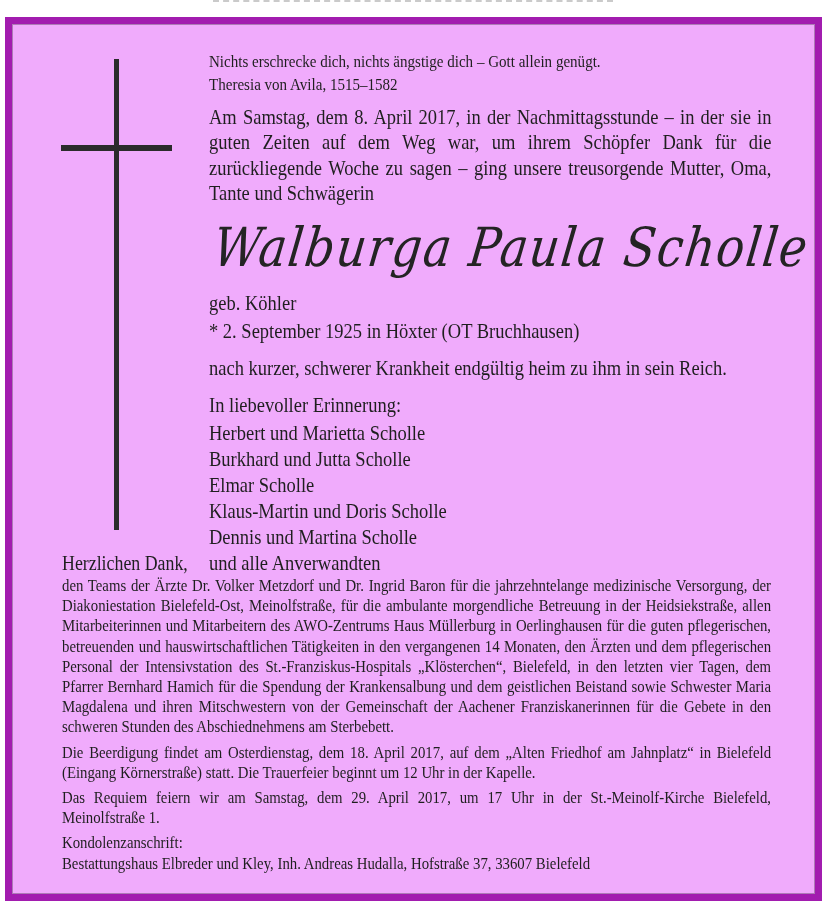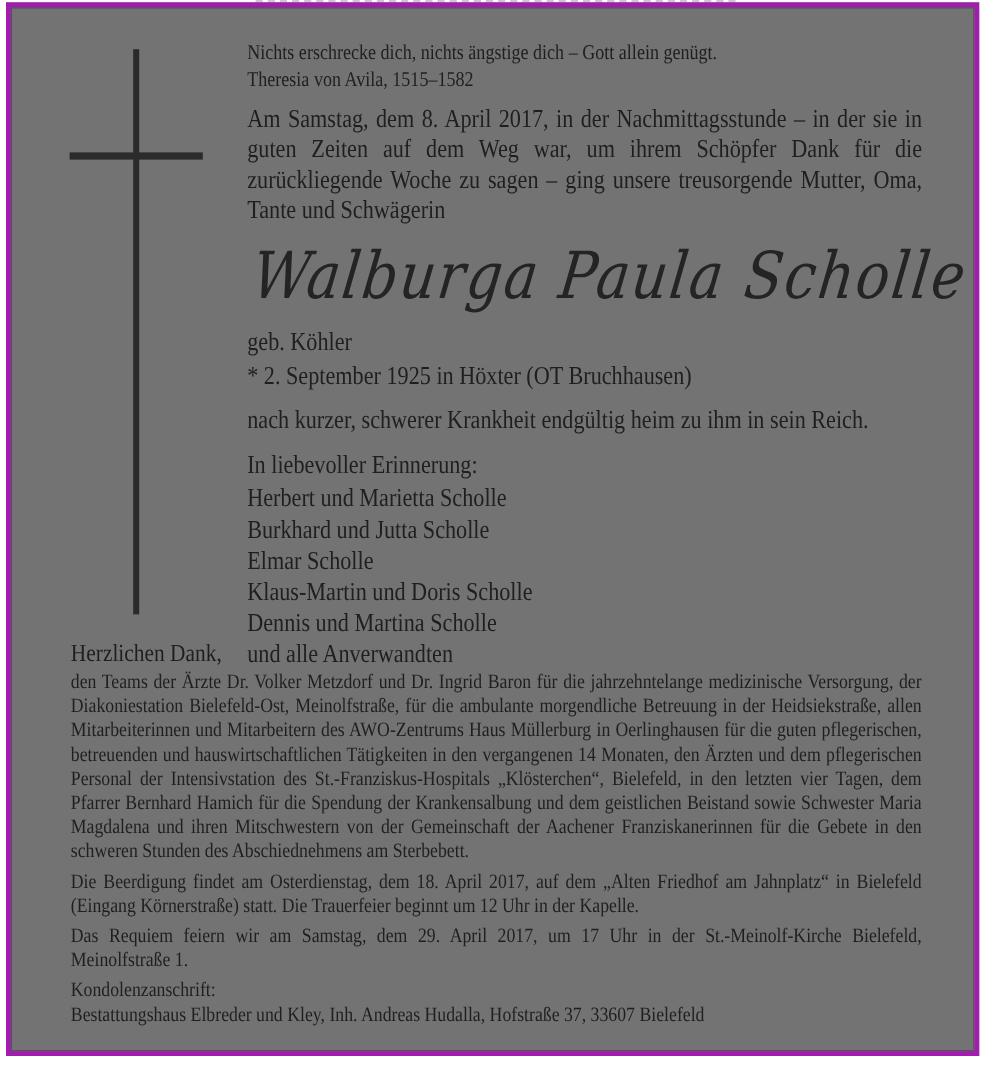--- a/index.html
+++ b/index.html
@@ -14,24 +14,24 @@
   }
   
   .crop-artifact {
     position: absolute;
     left: 213px; top: 0; width: 400px; height: 0;
     border-top: 2px dashed #b4b4b4;
     opacity: .7;
   }
   .frame {
     position: absolute;
-    left: 5px; top: 2px;
+    left: 5px; top: 17px;
     width: 803px; height: 870px;
-    border: 4px solid #a21caf;
-    background: #737373;
+    border: 7px solid #a21caf;
+    background: #f0abfc;
     box-shadow: inset 0 0 0 1px rgba(0,0,0,.28);
   }
   
   .cross-v {
     position: absolute;
     left: 102px; top: 35px;
     width: 5px; height: 471px;
     background: #2b2b2b;
   }
   .cross-h {

